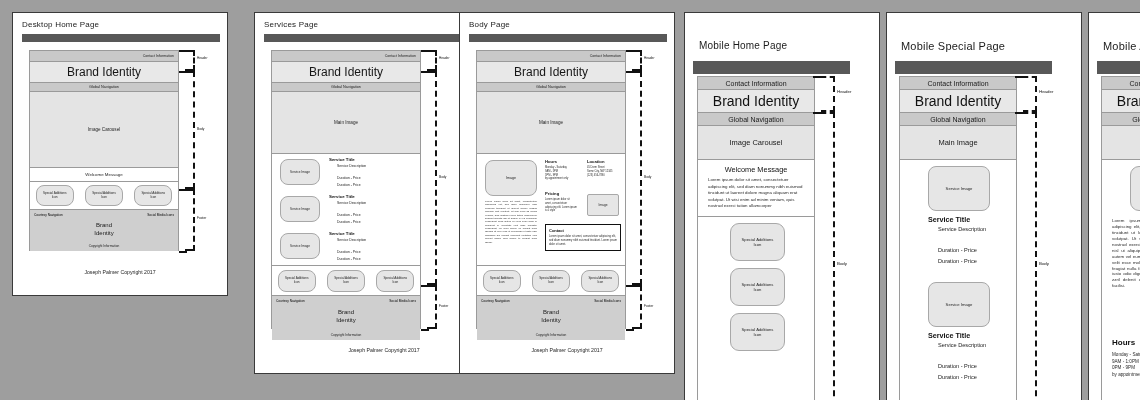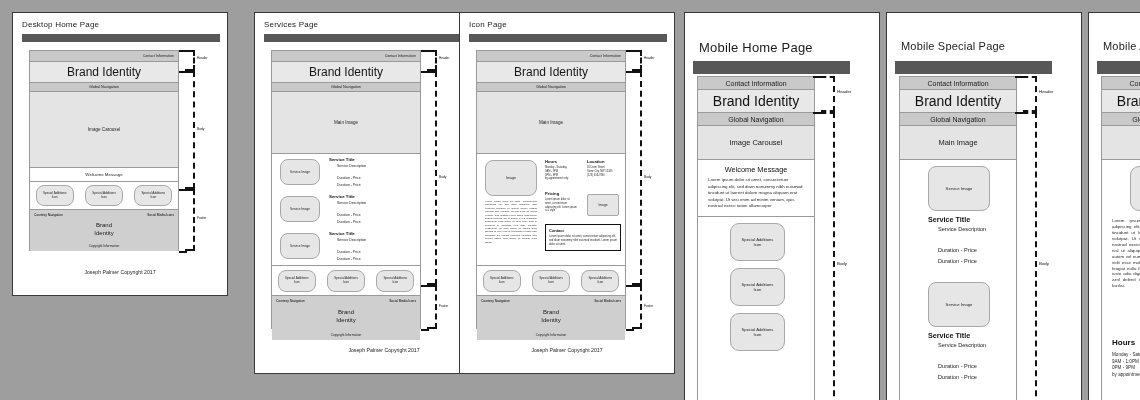--- a/index.html
+++ b/index.html
@@ -321,21 +321,21 @@
     <div class="bracket-label" style="left:184px; top:291px; font-size:3.2px;">Footer</div>
     <div class="tick" style="left:166px; top:37px; width:8px;"></div>
     <div class="tick" style="left:166px; top:58px; width:8px;"></div>
     <div class="tick" style="left:166px; top:272px; width:8px;"></div>
     <div class="tick" style="left:166px; top:316px; width:8px;"></div>
 
     <div class="sign" style="top:334px; font-size:5.2px;">Joseph Palmer    Copyright 2017</div>
   </div>
 
   <div class="board" style="left:459px; top:12px; width:216px; height:362px;">
-    <div class="board-title" style="left:9px; top:7px; font-size:8px;">Icon Page</div>
+    <div class="board-title" style="left:9px; top:7px; font-size:8px;">Body Page</div>
     <div class="browser-bar" style="left:9px; top:21px; width:198px; height:8px;"></div>
 
     <div class="page" style="left:16px; top:37px; width:150px; height:279px;">
       <div class="band contact" style="height:11px; font-size:3.6px;">
         <span>Contact Information</span>
       </div>
       <div class="brand-row" style="height:21px; font-size:12px;">
         <span>Brand Identity</span>
       </div>
       <div class="band" style="height:9px; font-size:3.8px;">
@@ -412,21 +412,21 @@
     <div class="bracket-label" style="left:184px; top:291px; font-size:3.2px;">Footer</div>
     <div class="tick" style="left:166px; top:37px; width:8px;"></div>
     <div class="tick" style="left:166px; top:58px; width:8px;"></div>
     <div class="tick" style="left:166px; top:272px; width:8px;"></div>
     <div class="tick" style="left:166px; top:316px; width:8px;"></div>
 
     <div class="sign" style="top:334px; font-size:5.2px;">Joseph Palmer    Copyright 2017</div>
   </div>
 
   <div class="board" style="left:684px; top:12px; width:196px; height:396px;">
-    <div class="board-title" style="left:14px; top:27px; font-size:13px;">Mobile Home Page</div>
+    <div class="board-title" style="left:14px; top:27px; font-size:10px;">Mobile Home Page</div>
     <div class="browser-bar" style="left:8px; top:48px; width:157px; height:13px;"></div>
 
     <div class="page" style="left:12px; top:63px; width:118px; height:340px;">
       <div class="m-band" style="height:13px; font-size:7px;">
         <span>Contact Information</span>
       </div>
       <div class="m-brand" style="height:23px; font-size:14px;">
         <span>Brand Identity</span>
       </div>
       <div class="m-band" style="height:13px; font-size:7px;">

